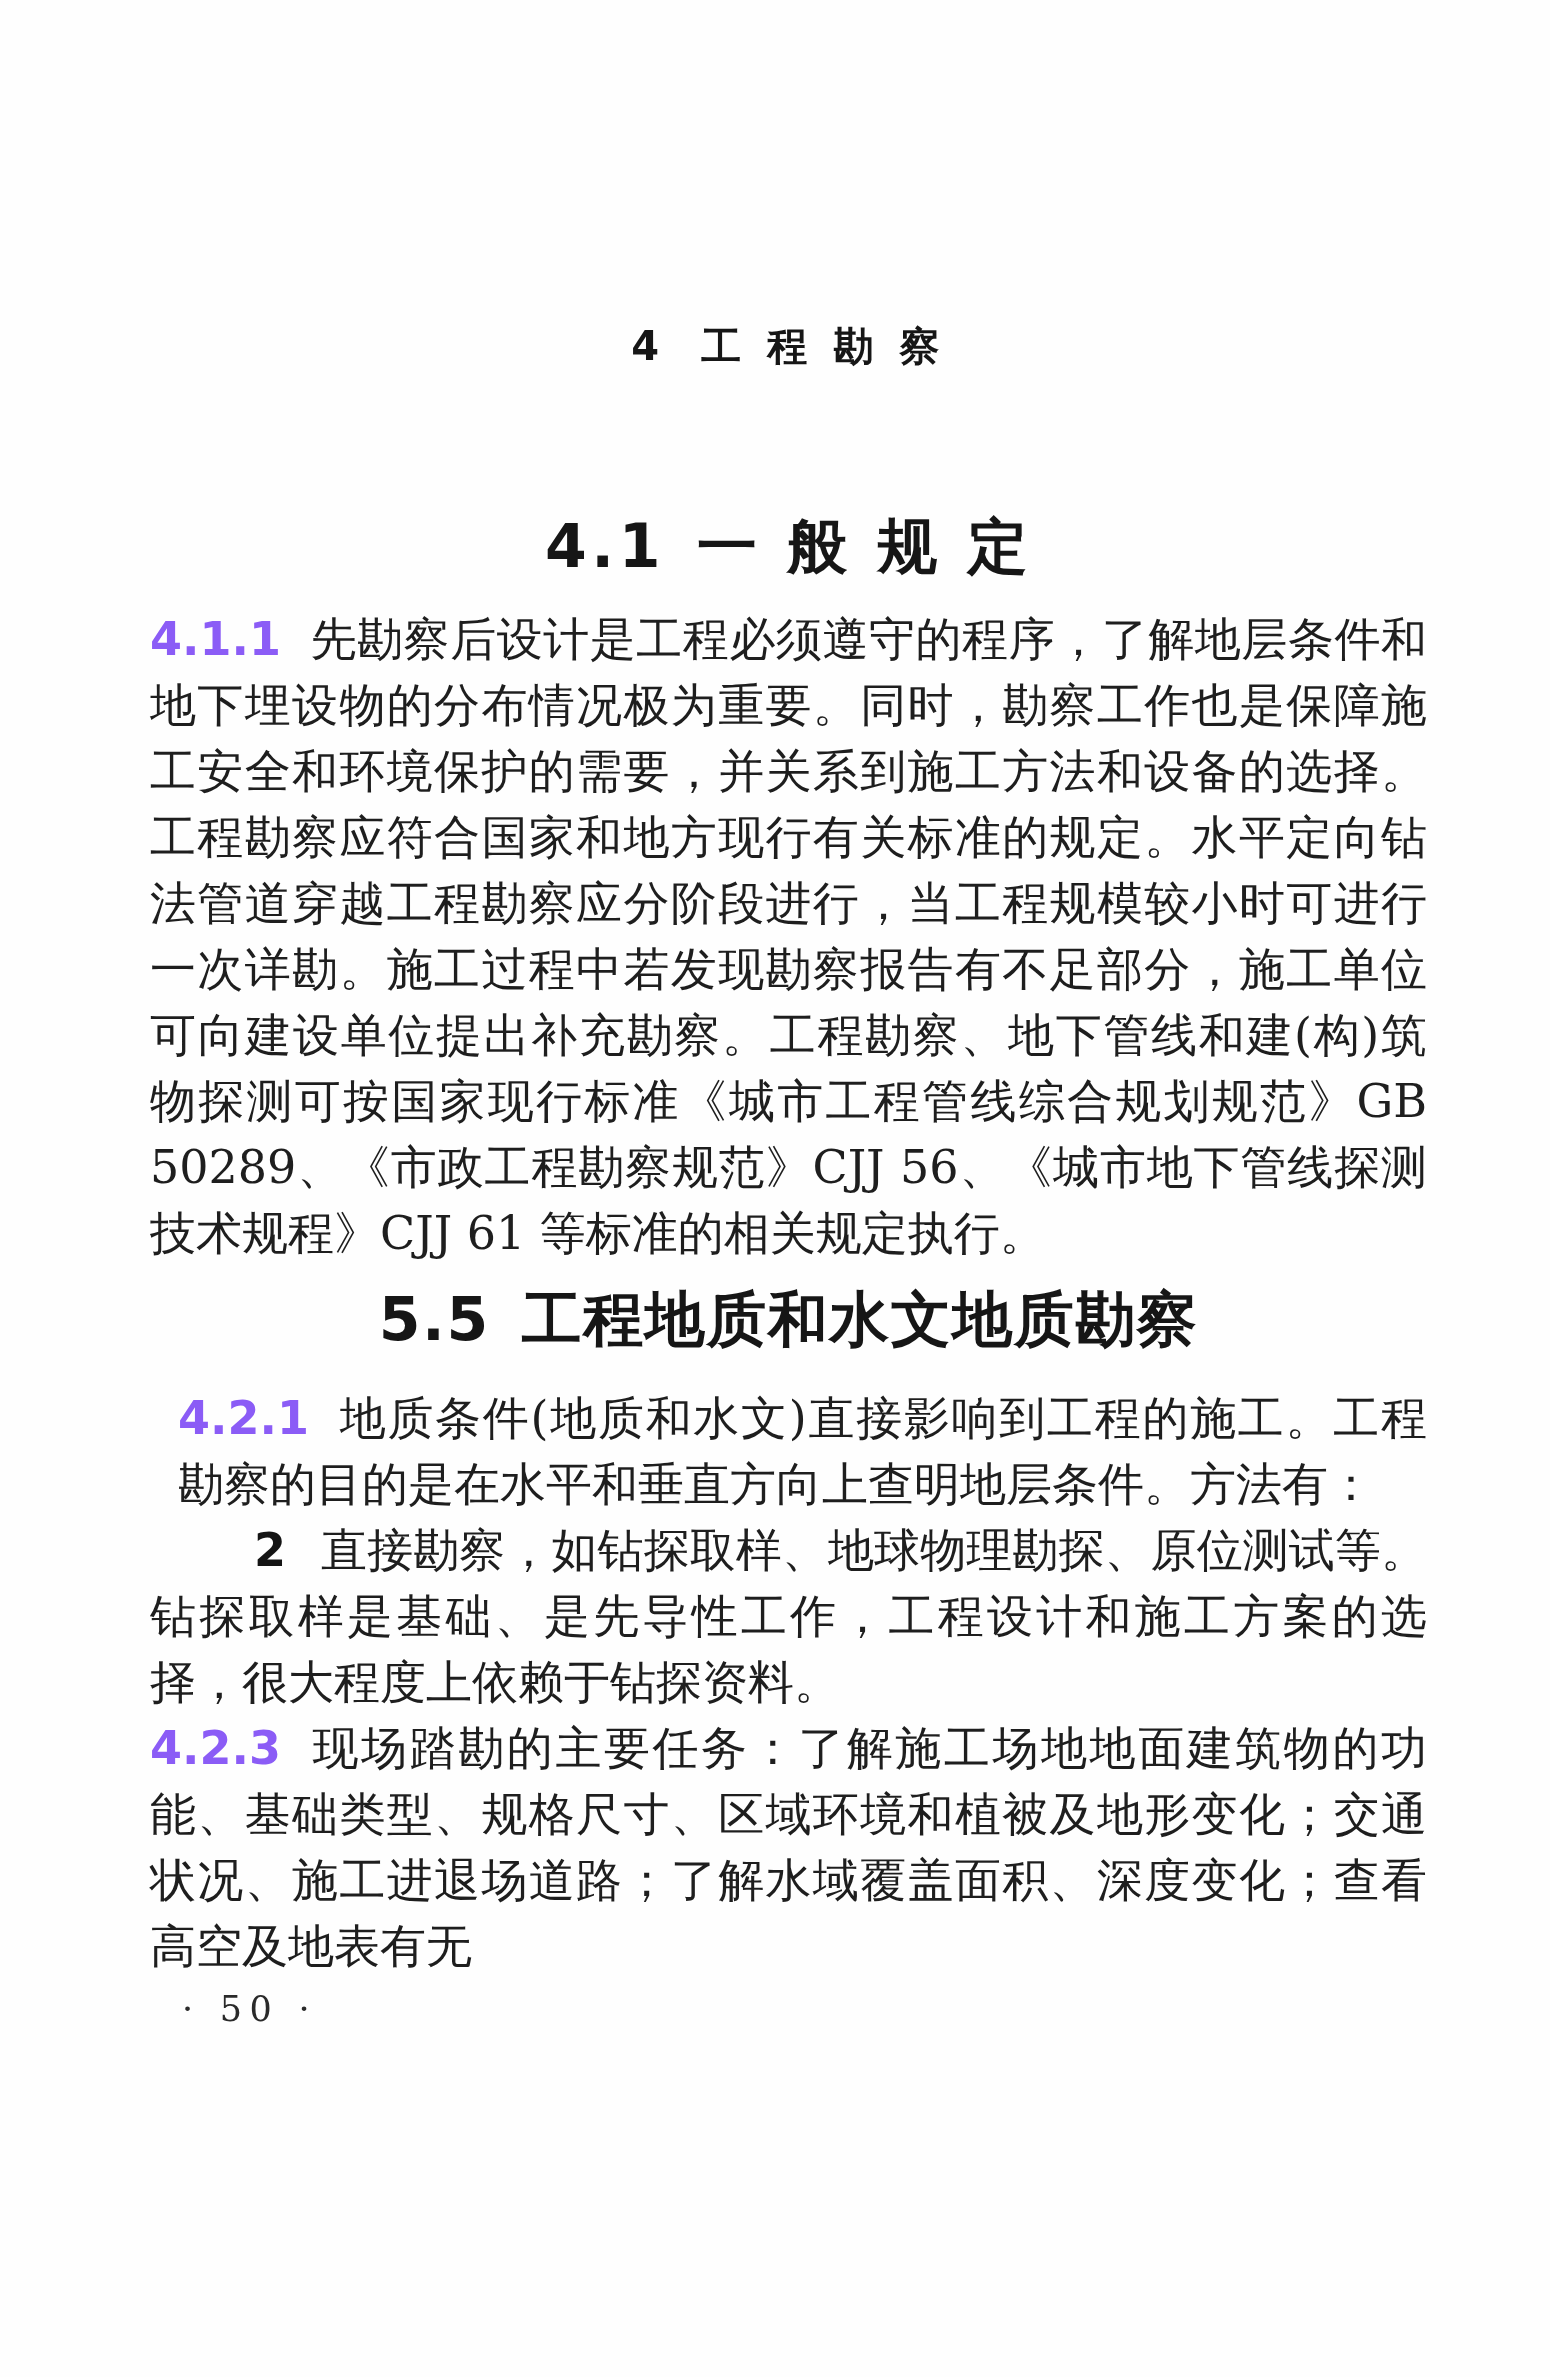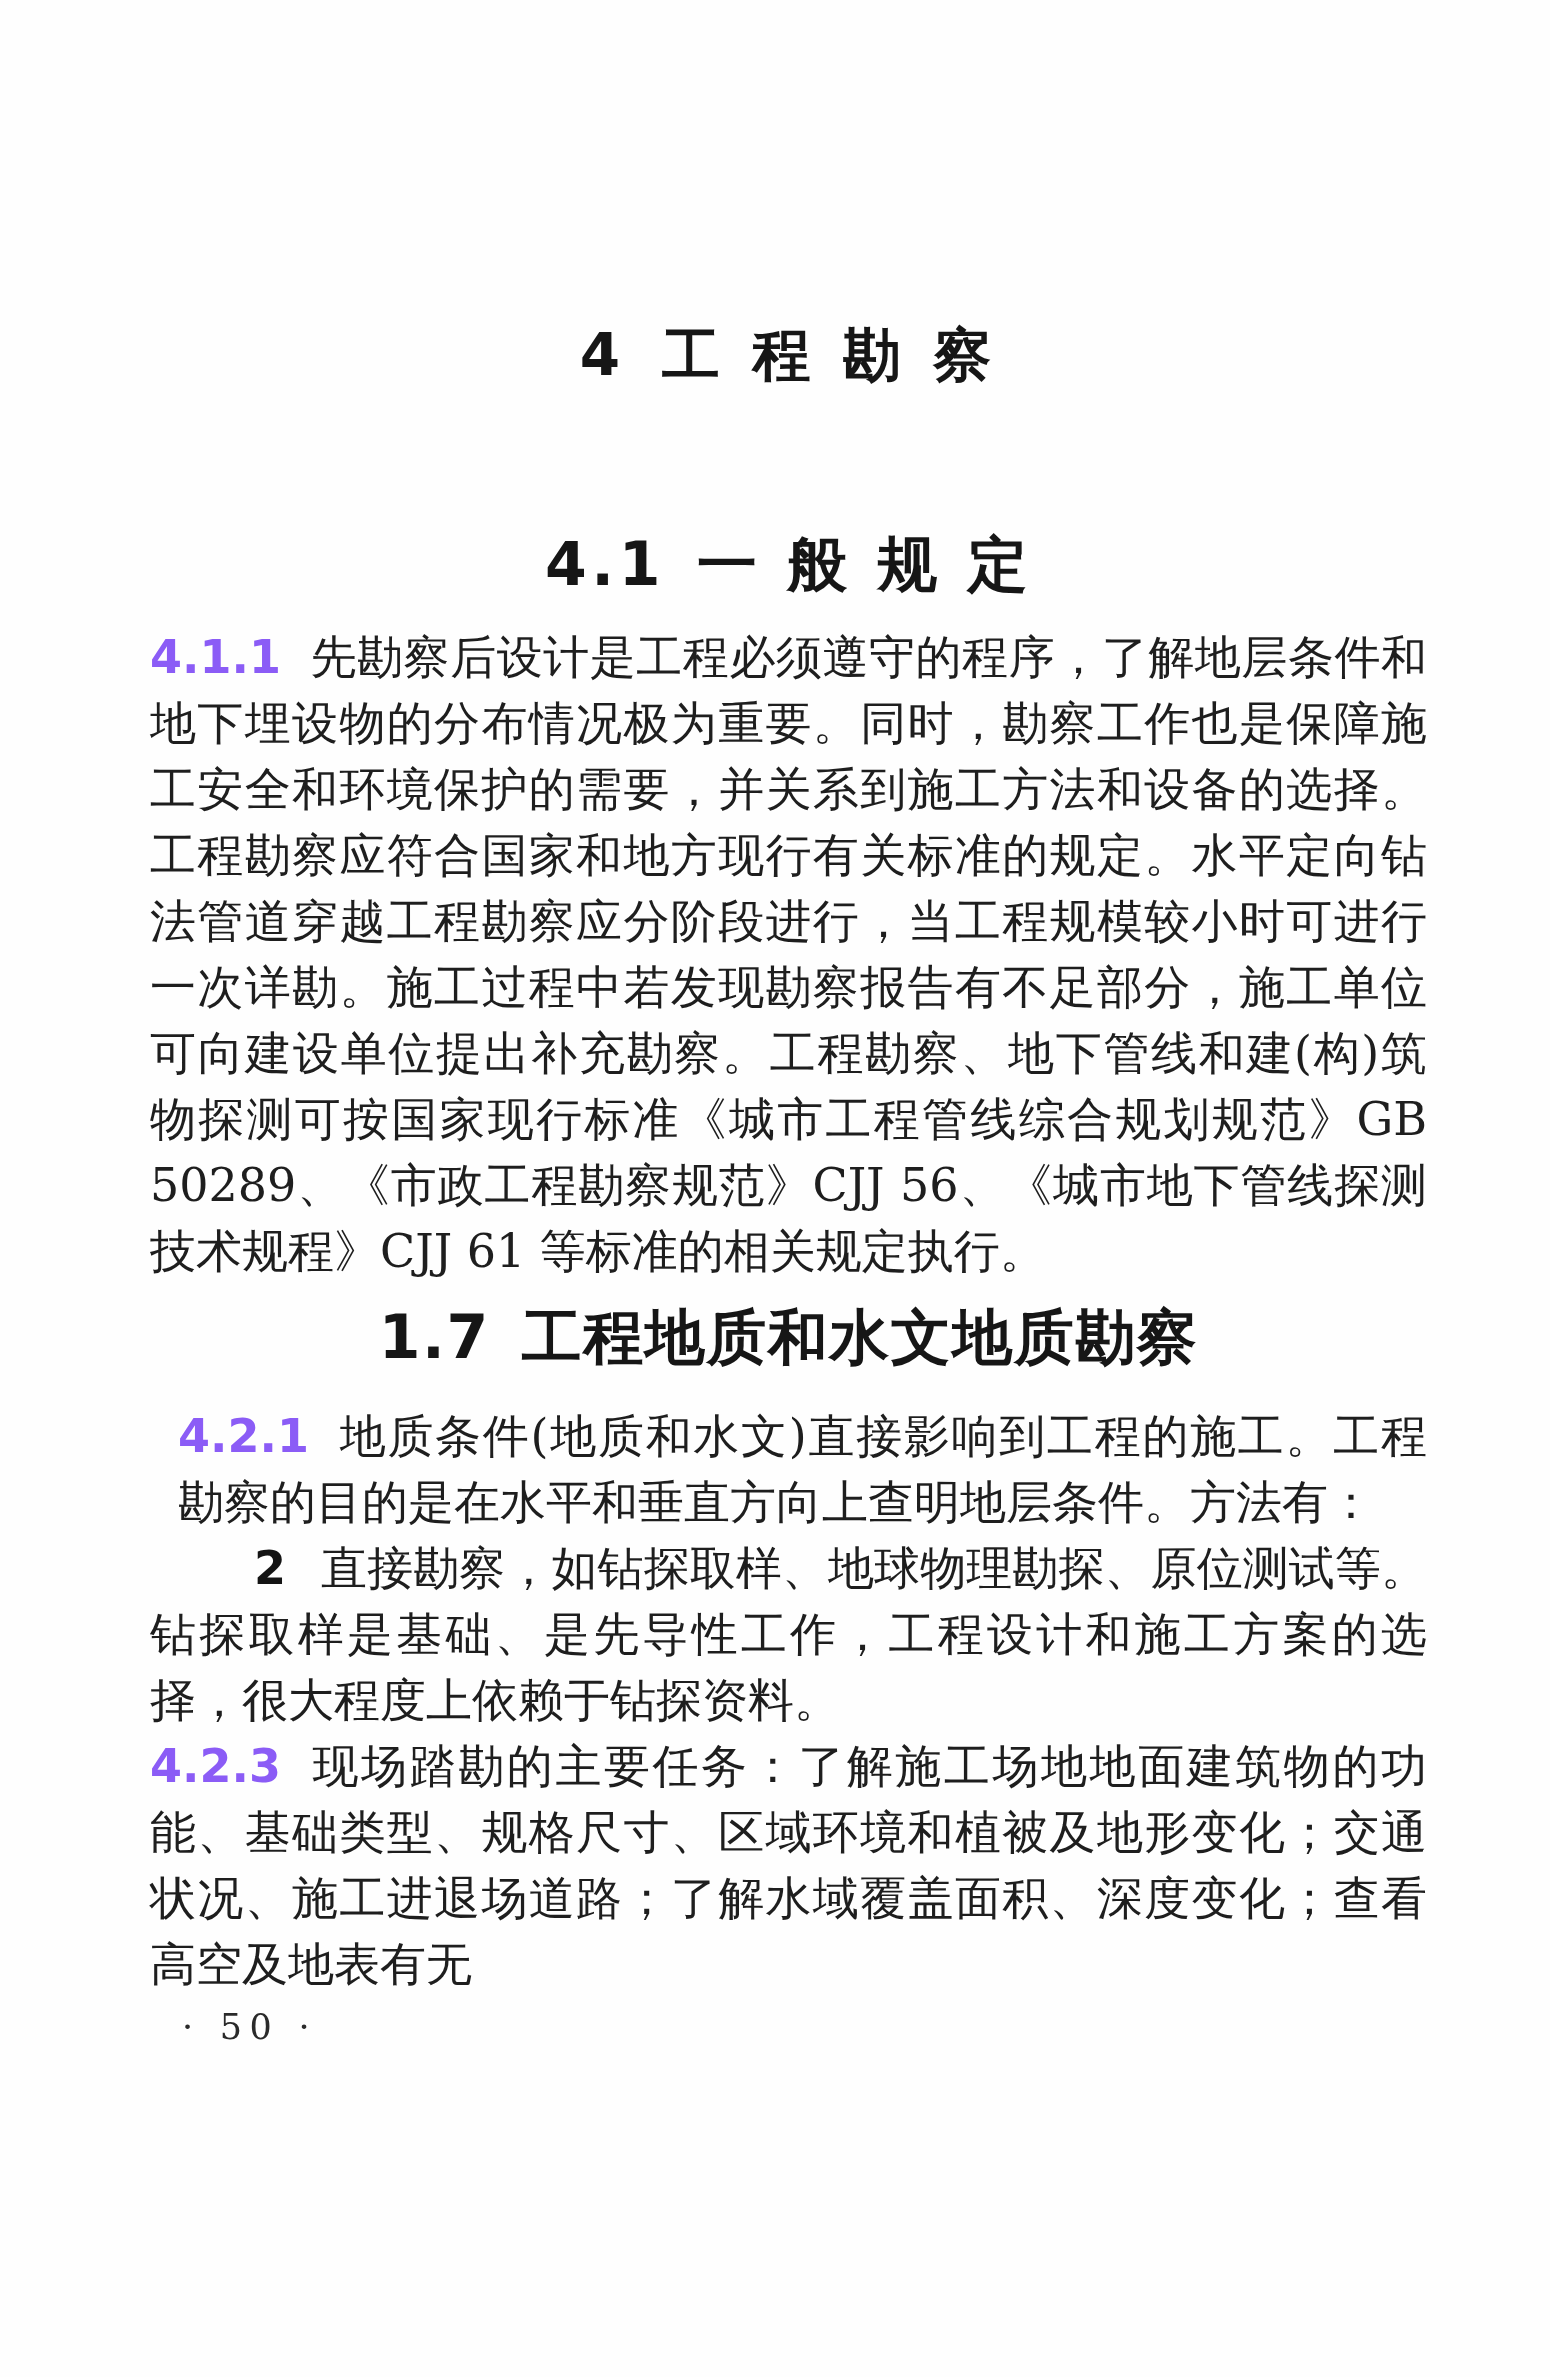--- a/index.html
+++ b/index.html
@@ -13,21 +13,21 @@
     position: relative;
     overflow: hidden;
   }
   .content { padding: 0 124px 0 150px; }
 
   .chapter-title {
     padding-top: 326px;
     text-align: center;
     font-family: "DejaVu Sans", "Liberation Sans", sans-serif;
     font-weight: bold;
-    font-size: 58px;
+    font-size: 40px;
     line-height: 1;
     letter-spacing: 6.1px;
     color: #161616;
   }
   .chapter-title .num { margin-right: 42px; letter-spacing: 0; }
 
   .section-heading {
     text-align: center;
     font-family: "DejaVu Sans", "Liberation Sans", sans-serif;
     font-weight: bold;
@@ -83,21 +83,21 @@
 
     <div class="section-heading" id="h-41">
       <span class="num">4.1</span><span>一 般 规 定</span>
     </div>
 
     <p class="clause first-para">
       <span class="clause-num">4.1.1</span><span>先勘察后设计是工程必须遵守的程序，了解地层条件和地下埋设物的分布情况极为重要。同时，勘察工作也是保障施工安全和环境保护的需要，并关系到施工方法和设备的选择。工程勘察应符合国家和地方现行有关标准的规定。水平定向钻法管道穿越工程勘察应分阶段进行，当工程规模较小时可进行一次详勘。施工过程中若发现勘察报告有不足部分，施工单位可向建设单位提出补充勘察。工程勘察、地下管线和建(构)筑物探测可按国家现行标准《城市工程管线综合规划规范》GB 50289、《市政工程勘察规范》CJJ 56、《城市地下管线探测技术规程》CJJ 61 等标准的相关规定执行。</span>
     </p>
 
     <div class="section-heading" id="h-42">
-      <span class="num">1.7</span><span>工程地质和水文地质勘察</span>
+      <span class="num">5.5</span><span>工程地质和水文地质勘察</span>
     </div>
 
     <p class="clause" id="p-421">
       <span class="clause-num">4.2.1</span><span>地质条件(地质和水文)直接影响到工程的施工。工程勘察的目的是在水平和垂直方向上查明地层条件。方法有：</span>
     </p>
 
 
     <p class="list-item">
       <span class="item-num">2</span><span>直接勘察，如钻探取样、地球物理勘探、原位测试等。钻探取样是基础、是先导性工作，工程设计和施工方案的选择，很大程度上依赖于钻探资料。</span>
     </p>

